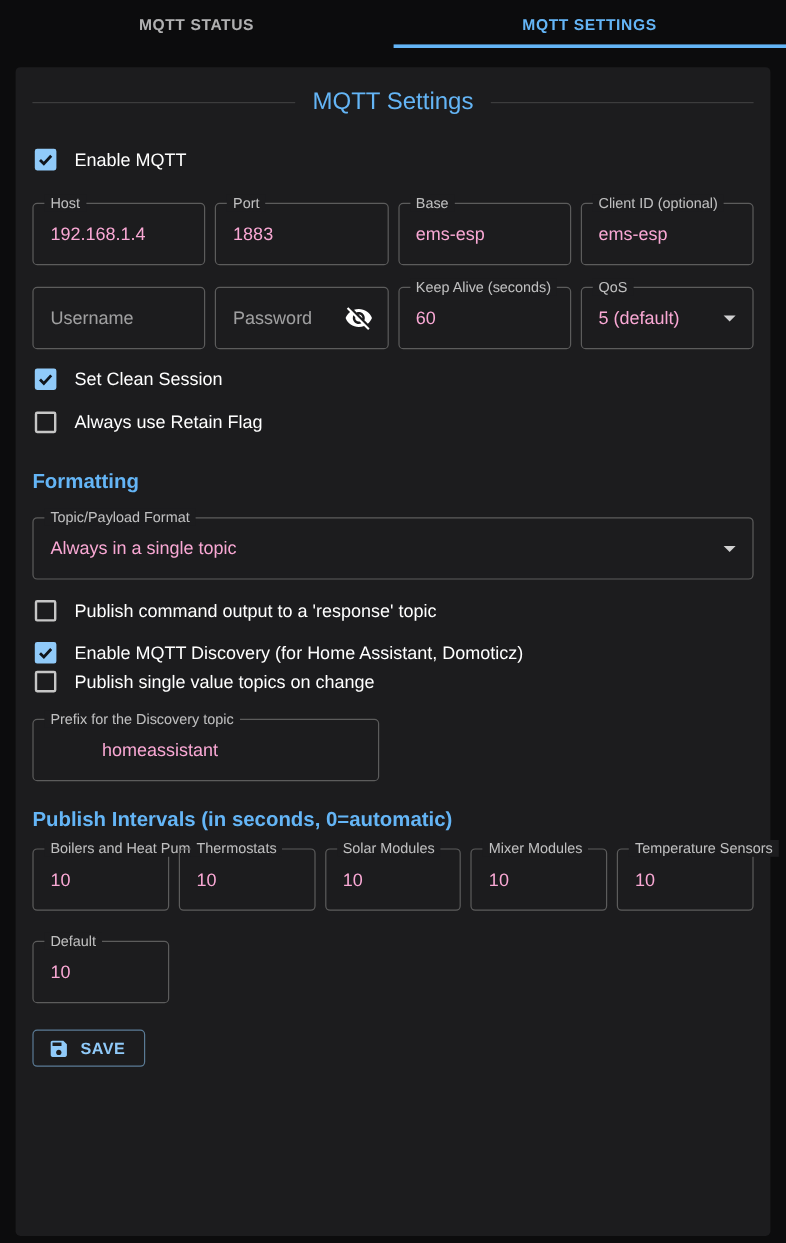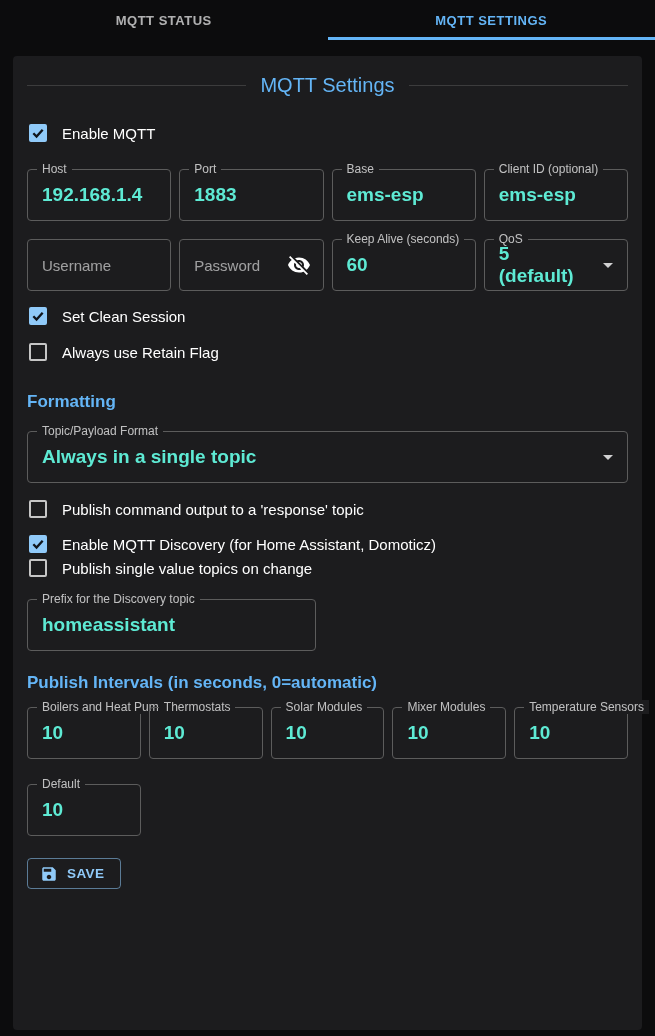--- a/index.html
+++ b/index.html
@@ -50,21 +50,21 @@
   .field {
     position:relative; height:52px;
     border:1px solid #5c5c5c; border-radius:4px;
     display:flex; align-items:center;
   }
   .field-label {
     position:absolute; top:-8px; left:9px;
     font-size:12px; color:rgba(255,255,255,.72);
     background:#1c1c1e; padding:0 5px; white-space:nowrap;
   }
-  .field-value { padding:0 14px; font-size:19px; font-weight:700; color:#5eead4; flex:1; }
+  .field-value { padding:0 14px; font-size:15px; font-weight:400; color:#f9a8d4; flex:1; }
   .field-placeholder { padding:0 14px; font-size:15px; color:rgba(255,255,255,.58); flex:1; }
   .field .caret {
     width:0; height:0; margin-right:14px;
     border-left:5px solid transparent; border-right:5px solid transparent;
     border-top:5px solid rgba(255,255,255,.8);
   }
   .field .eye { margin-right:12px; display:flex; cursor:pointer; }
   
   .section-heading { font-size:17px; font-weight:700; color:#64b5f6; }
   
@@ -72,21 +72,21 @@
     display:inline-flex; align-items:center; gap:9px;
     border:1px solid rgba(144,202,249,.55); border-radius:4px;
     background:transparent; color:#90caf9;
     font-family:"Liberation Sans",sans-serif;
     font-size:13.5px; font-weight:700; letter-spacing:.4px;
     padding:6px 16px 6px 12px; height:31px; cursor:pointer;
   }
   
   .mt13{margin-top:13px;} .mt12{margin-top:12px;} .mt14{margin-top:14px;} .mt19{margin-top:19px;} .mt22{margin-top:22px;}
   .mt24{margin-top:24px;} .mt28{margin-top:28px;} .mb11{margin-bottom:11px;}
-  .half { width:calc(50% - 12px); }
+  .half { width:calc(50% - 12px);padding-left:43px; }
 </style>
 </head>
 <body>
 
 <div class="tabbar">
   <div class="tab">MQTT STATUS</div>
   <div class="tab active">MQTT SETTINGS</div>
 </div>
 
 <div class="card">

